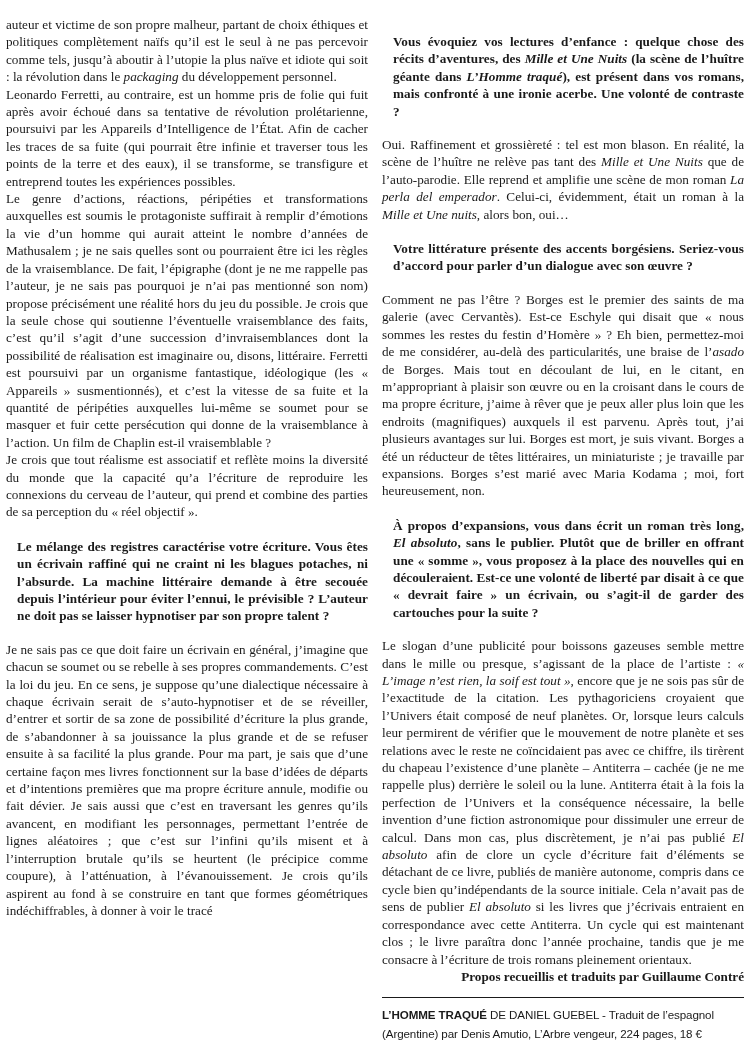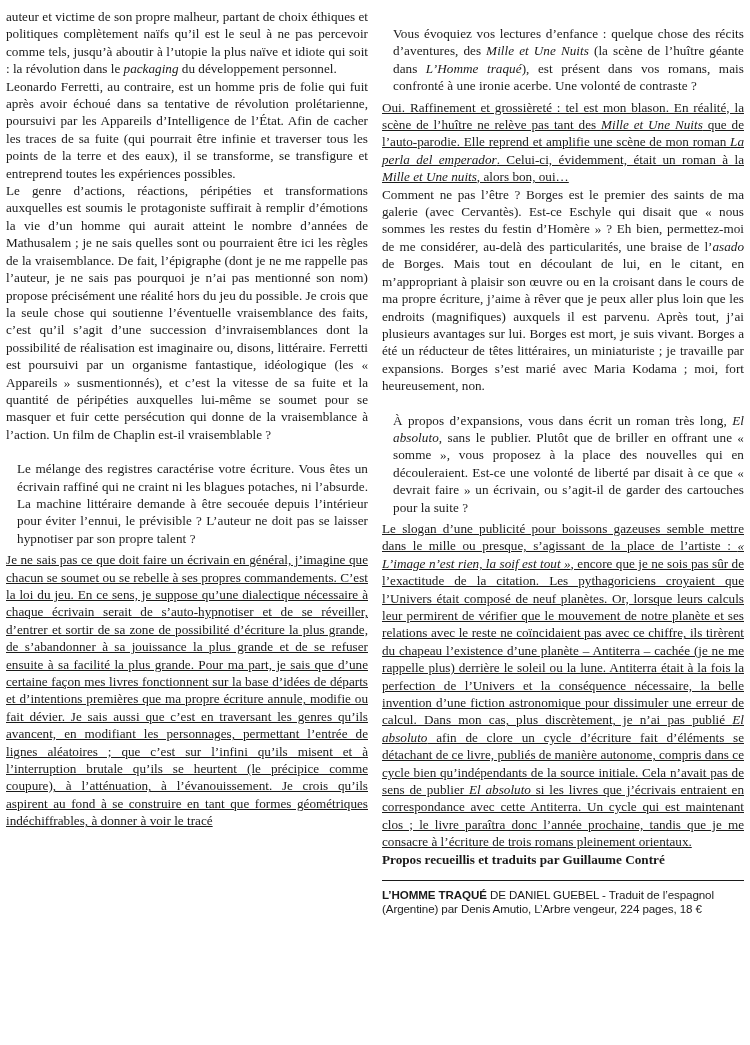--- a/index.html
+++ b/index.html
@@ -2,44 +2,44 @@
 <html><head>
 <meta charset="utf-8">
 <style>
   html, body { margin: 0; padding: 0; background: #ffffff; }
   body {
     width: 750px; height: 1045px; position: relative; overflow: hidden;
     font-family: "Liberation Serif", "DejaVu Serif", serif;
     color: #1a1a1a;
   }
   .col {
-    position: absolute; top: 8px;
+    position: absolute; top: 16px;
     font-size: 13.2px; line-height: 17.4px;
     text-align: justify; hyphens: manual;
   }
   .col-left { left: 6px; width: 362px; }
   .col-right { left: 382px; width: 362px; }
   .col p { margin: 0; }
   .q {
-    font-weight: normal; padding-left: 11px;
+    font-weight: bold; padding-left: 11px;
     margin-top: 17px !important;
     letter-spacing: 0.05px;
   }
-  .q + p { margin-top: 4px; text-decoration: underline; }
+  .q + p { margin-top: 16px; }
   .a { margin: 0; }
   i, em { font-style: italic; }
   .signature {
-    font-weight: bold; text-align: left; margin-top: 0;
+    font-weight: bold; text-align: right; margin-top: 0;
   }
   .rule {
     border: 0; border-top: 1.6px solid #1a1a1a; margin: 12px 0 7px 0;
   }
   .credits {
     font-family: "Liberation Sans", "DejaVu Sans", sans-serif;
-    font-size: 11.6px; line-height: 14px; text-align: left; color: #1a1a1a;
+    font-size: 11.6px; line-height: 19px; text-align: left; color: #1a1a1a;
     letter-spacing: -0.1px;
   }
   .credits b { font-weight: bold; }
   .footer {
     position: absolute; right: 8px; top: 1052px;
     font-family: "Liberation Serif", "DejaVu Serif", serif;
     font-size: 10.5px; letter-spacing: 0.7px; color: #333;
     white-space: nowrap;
     margin-left: 48px;
   }
@@ -50,30 +50,32 @@
   }
 </style>
 </head>
 <body>
 
 <div class="col col-left">
   <p class="a"><span>auteur et victime de son propre malheur, partant de choix éthiques et politiques complètement naïfs qu’il est le seul à ne pas percevoir comme tels, jusqu’à aboutir à l’utopie la plus naïve et idiote qui soit : la révolution dans le </span><i>packaging</i><span> du développement personnel.</span></p>
   <p class="a">Leonardo Ferretti, au contraire, est un homme pris de folie qui fuit après avoir échoué dans sa tentative de révolution prolétarienne, poursuivi par les Appareils d’Intelligence de l’État. Afin de cacher les traces de sa fuite (qui pourrait être infinie et traverser tous les points de la terre et des eaux), il se transforme, se transfigure et entreprend toutes les expériences possibles.</p>
 
   <p class="a">Le genre d’actions, réactions, péripéties et transformations auxquelles est soumis le protagoniste suffirait à remplir d’émotions la vie d’un homme qui aurait atteint le nombre d’années de Mathusalem ; je ne sais quelles sont ou pourraient être ici les règles de la vraisemblance. De fait, l’épigraphe (dont je ne me rappelle pas l’auteur, je ne sais pas pourquoi je n’ai pas mentionné son nom) propose précisément une réalité hors du jeu du possible. Je crois que la seule chose qui soutienne l’éventuelle vraisemblance des faits, c’est qu’il s’agit d’une succession d’invraisemblances dont la possibilité de réalisation est imaginaire ou, disons, littéraire. Ferretti est poursuivi par un organisme fantastique, idéologique (les « Appareils » susmentionnés), et c’est la vitesse de sa fuite et la quantité de péripéties auxquelles lui-même se soumet pour se masquer et fuir cette persécution qui donne de la vraisemblance à l’action. Un film de Chaplin est-il vraisemblable ?</p>
+  <p class="a">Je crois que tout réalisme est associatif et reflète moins la diversité du monde que la capacité qu’a l’écriture de reproduire les connexions du cerveau de l’auteur, qui prend et combine des parties de sa perception du « réel objectif ».</p>
 
   <p class="q">Le mélange des registres caractérise votre écriture. Vous êtes un écrivain raffiné qui ne craint ni les blagues potaches, ni l’absurde. La machine littéraire demande à être secouée depuis l’intérieur pour éviter l’ennui, le prévisible ? L’auteur ne doit pas se laisser hypnotiser par son propre talent ?</p>
   <p class="a">Je ne sais pas ce que doit faire un écrivain en général, j’imagine que chacun se soumet ou se rebelle à ses propres commandements. C’est la loi du jeu. En ce sens, je suppose qu’une dialectique nécessaire à chaque écrivain serait de s’auto-hypnotiser et de se réveiller, d’entrer et sortir de sa zone de possibilité d’écriture la plus grande, de s’abandonner à sa jouissance la plus grande et de se refuser ensuite à sa facilité la plus grande. Pour ma part, je sais que d’une certaine façon mes livres fonctionnent sur la base d’idées de départs et d’intentions premières que ma propre écriture annule, modifie ou fait dévier. Je sais aussi que c’est en traversant les genres qu’ils avancent, en modifiant les personnages, permettant l’entrée de lignes aléatoires ; que c’est sur l’infini qu’ils misent et à l’interruption brutale qu’ils se heurtent (le précipice comme coupure), à l’atténuation, à l’évanouissement. Je crois qu’ils aspirent au fond à se construire en tant que formes géométriques indéchiffrables, à donner à voir le tracé</p>
 </div>
 
 <div class="col col-right">
 
   <p class="q"><span>Vous évoquiez vos lectures d’enfance : quelque chose des récits d’aventures, des </span><i>Mille et Une Nuits</i><span> (la scène de l’huître géante dans </span><i>L’Homme traqué</i><span>), est présent dans vos romans, mais confronté à une ironie acerbe. Une volonté de contraste ?</span></p>
   <p class="a"><span>Oui. Raffinement et grossièreté : tel est mon blason. En réalité, la scène de l’huître ne relève pas tant des </span><i>Mille et Une Nuits</i><span> que de l’auto-parodie. Elle reprend et amplifie une scène de mon roman </span><i>La perla del emperador</i><span>. Celui-ci, évidemment, était un roman à la </span><i>Mille et Une nuits</i><span>, alors bon, oui…</span></p>
 
+  <p class="q">Votre littérature présente des accents borgésiens. Seriez-vous d’accord pour parler d’un dialogue avec son œuvre ?</p>
   <p class="a"><span>Comment ne pas l’être ? Borges est le premier des saints de ma galerie (avec Cervantès). Est-ce Eschyle qui disait que « nous sommes les restes du festin d’Homère » ? Eh bien, permettez-moi de me considérer, au-delà des particularités, une braise de l’</span><i>asado</i><span> de Borges. Mais tout en découlant de lui, en le citant, en m’appropriant à plaisir son œuvre ou en la croisant dans le cours de ma propre écriture, j’aime à rêver que je peux aller plus loin que les endroits (magnifiques) auxquels il est parvenu. Après tout, j’ai plusieurs avantages sur lui. Borges est mort, je suis vivant. Borges a été un réducteur de têtes littéraires, un miniaturiste ; je travaille par expansions. Borges s’est marié avec Maria Kodama ; moi, fort heureusement, non.</span></p>
 
   <p class="q"><span>À propos d’expansions, vous dans écrit un roman très long, </span><i>El absoluto</i><span>, sans le publier. Plutôt que de briller en offrant une « somme », vous proposez à la place des nouvelles qui en découleraient. Est-ce une volonté de liberté par disait à ce que « devrait faire » un écrivain, ou s’agit-il de garder des cartouches pour la suite ?</span></p>
   <p class="a"><span>Le slogan d’une publicité pour boissons gazeuses semble mettre dans le mille ou presque, s’agissant de la place de l’artiste : </span><i>« L’image n’est rien, la soif est tout »</i><span>, encore que je ne sois pas sûr de l’exactitude de la citation. Les pythagoriciens croyaient que l’Univers était composé de neuf planètes. Or, lorsque leurs calculs leur permirent de vérifier que le mouvement de notre planète et ses relations avec le reste ne coïncidaient pas avec ce chiffre, ils tirèrent du chapeau l’existence d’une planète – Antiterra – cachée (je ne me rappelle plus) derrière le soleil ou la lune. Antiterra était à la fois la perfection de l’Univers et la conséquence nécessaire, la belle invention d’une fiction astronomique pour dissimuler une erreur de calcul. Dans mon cas, plus discrètement, je n’ai pas publié </span><i>El absoluto</i><span> afin de clore un cycle d’écriture fait d’éléments se détachant de ce livre, publiés de manière autonome, compris dans ce cycle bien qu’indépendants de la source initiale. Cela n’avait pas de sens de publier </span><i>El absoluto</i><span> si les livres que j’écrivais entraient en correspondance avec cette Antiterra. Un cycle qui est maintenant clos ; le livre paraîtra donc l’année prochaine, tandis que je me consacre à l’écriture de trois romans pleinement orientaux.</span></p>
 
   <p class="signature">Propos recueillis et traduits par Guillaume Contré</p>
 
   <hr class="rule">
 
   <p class="credits"><b>L’HOMME TRAQUÉ</b><span> DE DANIEL GUEBEL - Traduit de l’espagnol (Argentine) par Denis Amutio, L’Arbre vengeur, 224 pages, 18 €</span></p>

